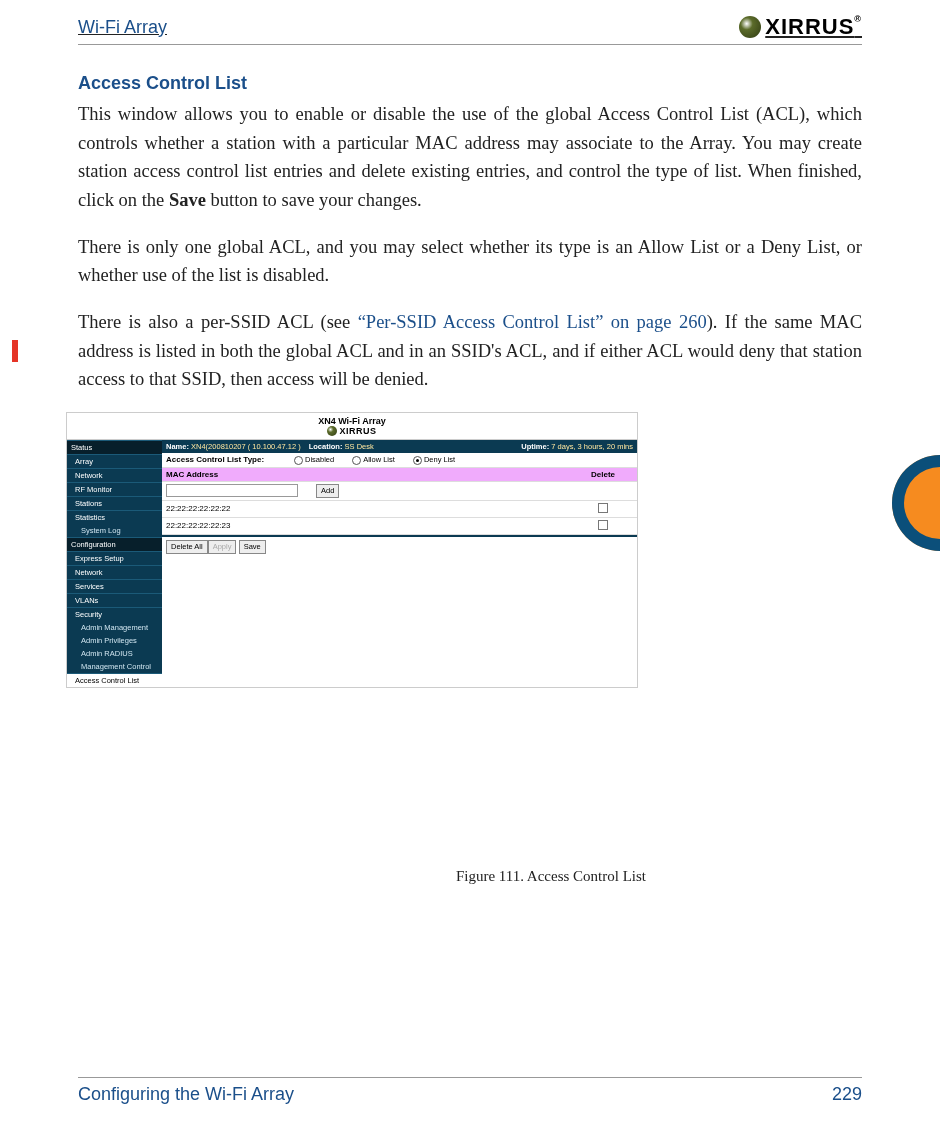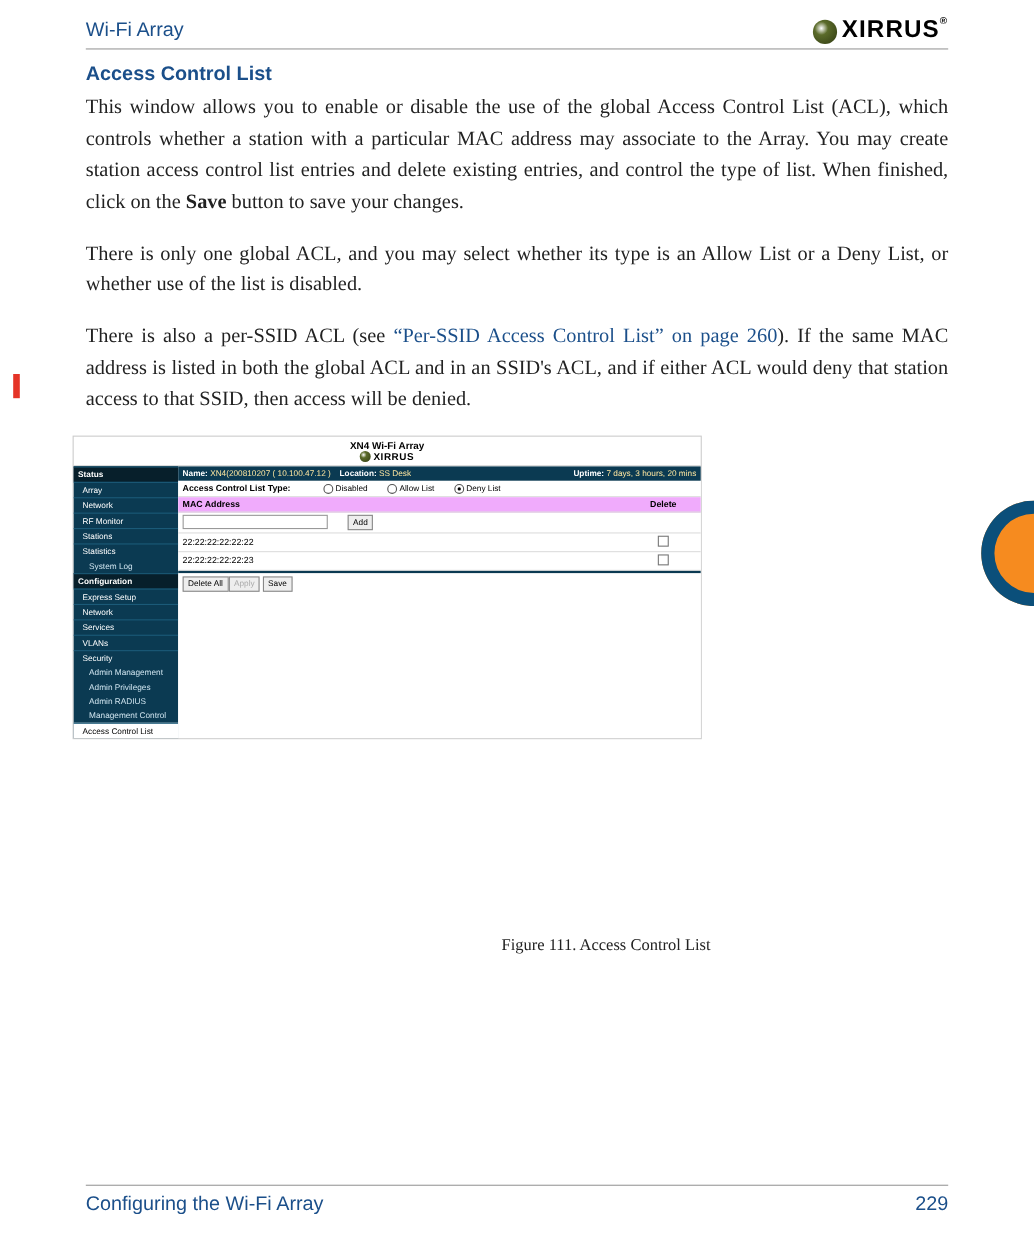--- a/index.html
+++ b/index.html
@@ -18,31 +18,32 @@
     box-sizing: border-box;
     position: relative;
     height: 100%;
   }
   .header-row {
     display: flex;
     justify-content: space-between;
     align-items: center;
     border-bottom: 1px solid #999;
     padding-bottom: 4px;
-    margin-bottom: 12px;
+    margin-bottom: 28px;
+    text-decoration: underline;
   }
   .header-title {
     color: #1b4f8a;
     font-family: "Helvetica Neue", Arial, sans-serif;
     font-size: 18px;
     font-weight: 400;
   }
   .logo {
     display: flex;
-    align-items: flex-end;
+    align-items: center;
     gap: 4px;
   }
   .logo-orb {
     width: 22px;
     height: 22px;
     border-radius: 50%;
     background: radial-gradient(circle at 35% 35%, #fff 0%, #5b6b2a 30%, #2f3a12 100%);
   }
   .logo-text {
     font-family: Arial, sans-serif;
@@ -122,21 +123,21 @@
   .ss-body { display:flex; }
   .ss-side {
     width: 95px;
     background: #0b3a52;
     color: #fff;
     font-size: 7.5px;
   }
   .ss-side .s-head {
     background: #071f2b;
     padding: 2px 4px;
-    font-weight: bold;
+    font-weight: normal;
     border-top:1px solid #1b5a78;
   }
   .ss-side .s-item {
     padding: 2px 4px 2px 8px;
     border-top:1px solid #1b5a78;
     white-space: nowrap;
   }
   .ss-side .s-sub {
     padding: 2px 4px 2px 14px;
     color:#cfe4ef;

